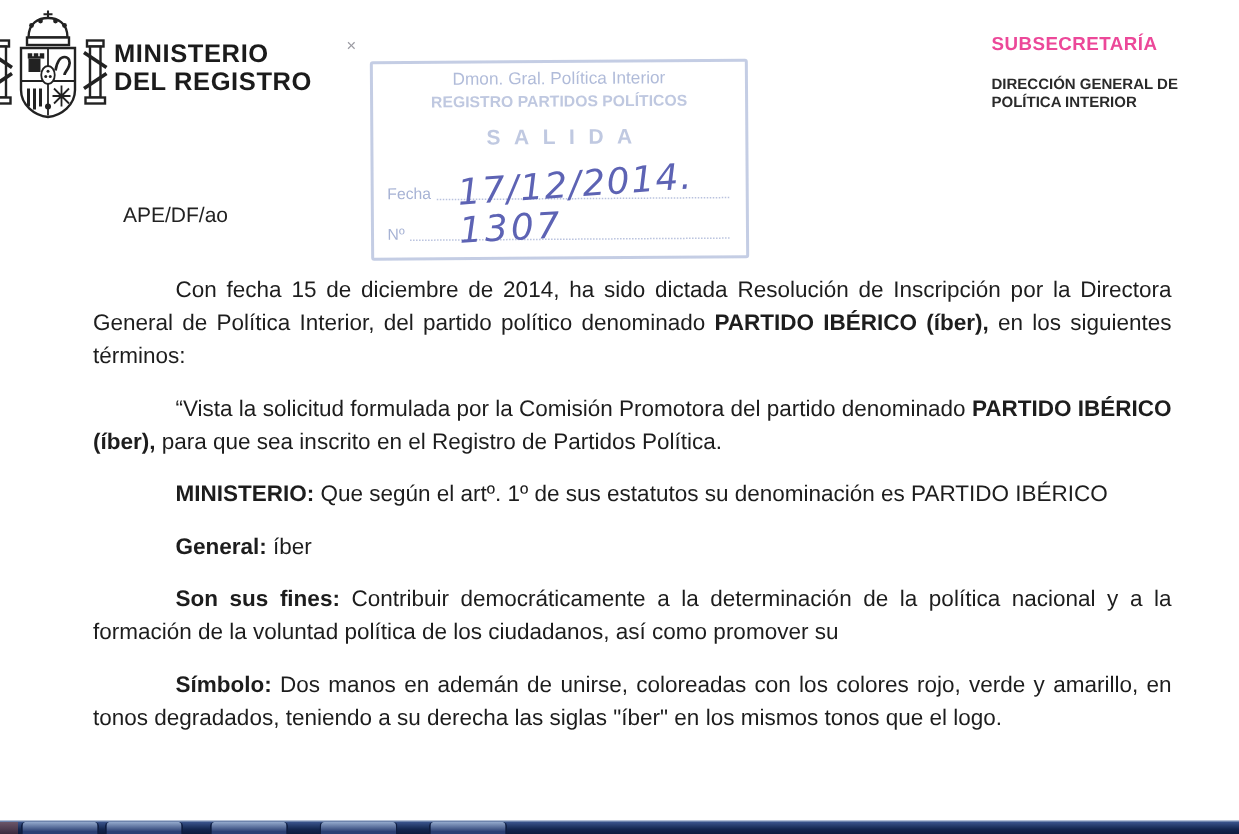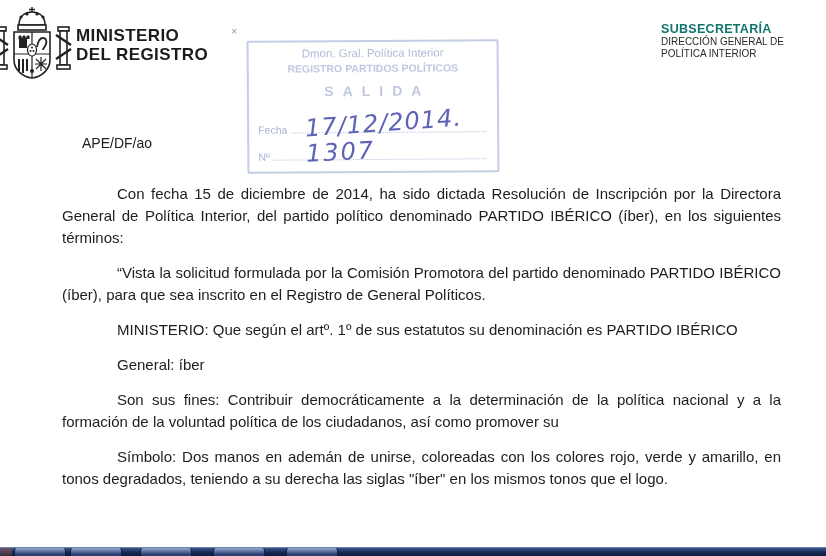--- a/index.html
+++ b/index.html
@@ -12,22 +12,22 @@
     color:#1f1f1f;
   }
   
   .coat{position:absolute;left:-8px;top:5px;width:80px;height:76px;}
   .ministry{
     position:absolute;left:76px;top:26px;
     font-size:17px;font-weight:bold;line-height:19px;
     letter-spacing:.4px;color:#1b1b1b;
   }
   .right-block{position:absolute;left:661px;top:22px;width:160px;}
-  .subsec{font-size:12.5px;font-weight:bold;letter-spacing:.3px;color:#0f766e;}
-  .dirgen{font-size:10px;font-weight:normal;line-height:11.5px;color:#2a2a2a;}
+  .subsec{font-size:12.5px;font-weight:bold;letter-spacing:.3px;color:#ec4899;}
+  .dirgen{margin-top:15px;font-size:10px;font-weight:bold;line-height:11.5px;color:#2a2a2a;}
   .refcode{position:absolute;left:82px;top:135px;font-size:14px;color:#222;}
   .pen-mark{position:absolute;left:231px;top:25px;font-size:11px;color:#9a9aa2;}
 
   
   .stamp{
     position:absolute;left:247px;top:40px;width:252px;height:133px;
     border:2px solid rgba(148,164,205,.55);
     border-radius:2px;
     transform:rotate(-.4deg);
     box-sizing:border-box;
@@ -50,21 +50,21 @@
   }
   .hand-date{left:305px;top:109px;font-size:24px;transform:rotate(-4deg);letter-spacing:1px;}
   .hand-num{left:306px;top:138px;font-size:24px;transform:rotate(-3deg);letter-spacing:2px;}
 
   
   .doc-body{
     position:absolute;left:62px;top:183px;width:719px;
     font-size:15px;line-height:22px;text-align:justify;color:#1d1d1d;
   }
   .doc-body p{margin:0 0 13px 0;text-indent:55px;}
-  .doc-body .b{font-weight:normal;margin-top:24px;}
+  .doc-body .b{font-weight:bold;margin-top:24px;}
 
   
   .taskbar{
     position:absolute;left:0;bottom:0;width:826px;height:8px;
     background:linear-gradient(#3a548c,#13264f 60%,#0d1c3e);
     border-top:1px solid #6d84ad;
   }
   .tb-start{
     position:absolute;left:0;top:0;width:12px;height:8px;
     background:linear-gradient(#6b5668,#3a2a3e);
@@ -151,21 +151,21 @@
     <div class="stamp-row row-num">
       <span>Nº</span>
       <span class="leader"></span>
     </div>
   </div>
   <div class="hand hand-date">17/12/2014.</div>
   <div class="hand hand-num">1307</div>
 
   <div class="doc-body">
       <p><span>Con fecha 15 de diciembre de 2014, ha sido dictada Resolución de Inscripción por la Directora General de Política Interior, del partido político denominado </span><span class="b">PARTIDO IBÉRICO (íber),</span><span> en los siguientes términos:</span></p>
-      <p><span>“Vista la solicitud formulada por la Comisión Promotora del partido denominado </span><span class="b">PARTIDO IBÉRICO (íber),</span><span> para que sea inscrito en el Registro de General Políticos.</span></p>
+      <p><span>“Vista la solicitud formulada por la Comisión Promotora del partido denominado </span><span class="b">PARTIDO IBÉRICO (íber),</span><span> para que sea inscrito en el Registro de Partidos Política.</span></p>
       <p><span class="b">MINISTERIO:</span><span> Que según el artº. 1º de sus estatutos su denominación es PARTIDO IBÉRICO</span></p>
       <p><span class="b">General:</span><span> íber</span></p>
       <p><span class="b">Son sus fines:</span><span> Contribuir democráticamente a la determinación de la política nacional y a la formación de la voluntad política de los ciudadanos, así como promover su</span></p>
       <p><span class="b">Símbolo:</span><span> Dos manos en ademán de unirse, coloreadas con los colores rojo, verde y amarillo, en tonos degradados, teniendo a su derecha las siglas "íber" en los mismos tonos que el logo.</span></p>
     </div>
 
   <div class="taskbar">
     <div class="tb-start"></div>
     <div class="tb-btn" style="left:14px"></div>
     <div class="tb-btn" style="left:70px"></div>

